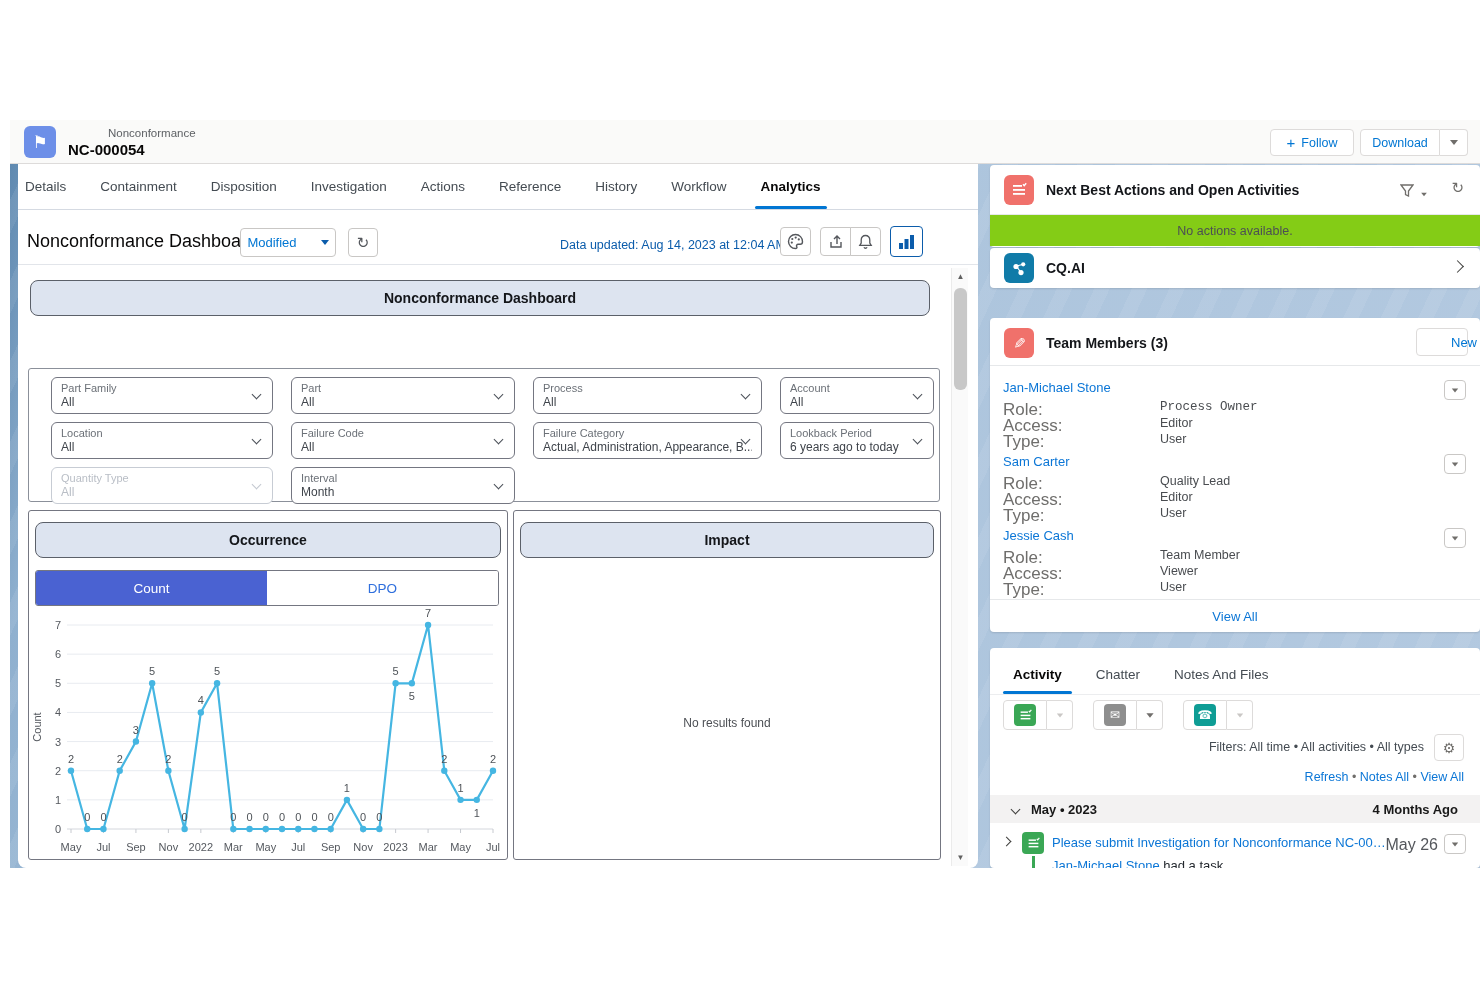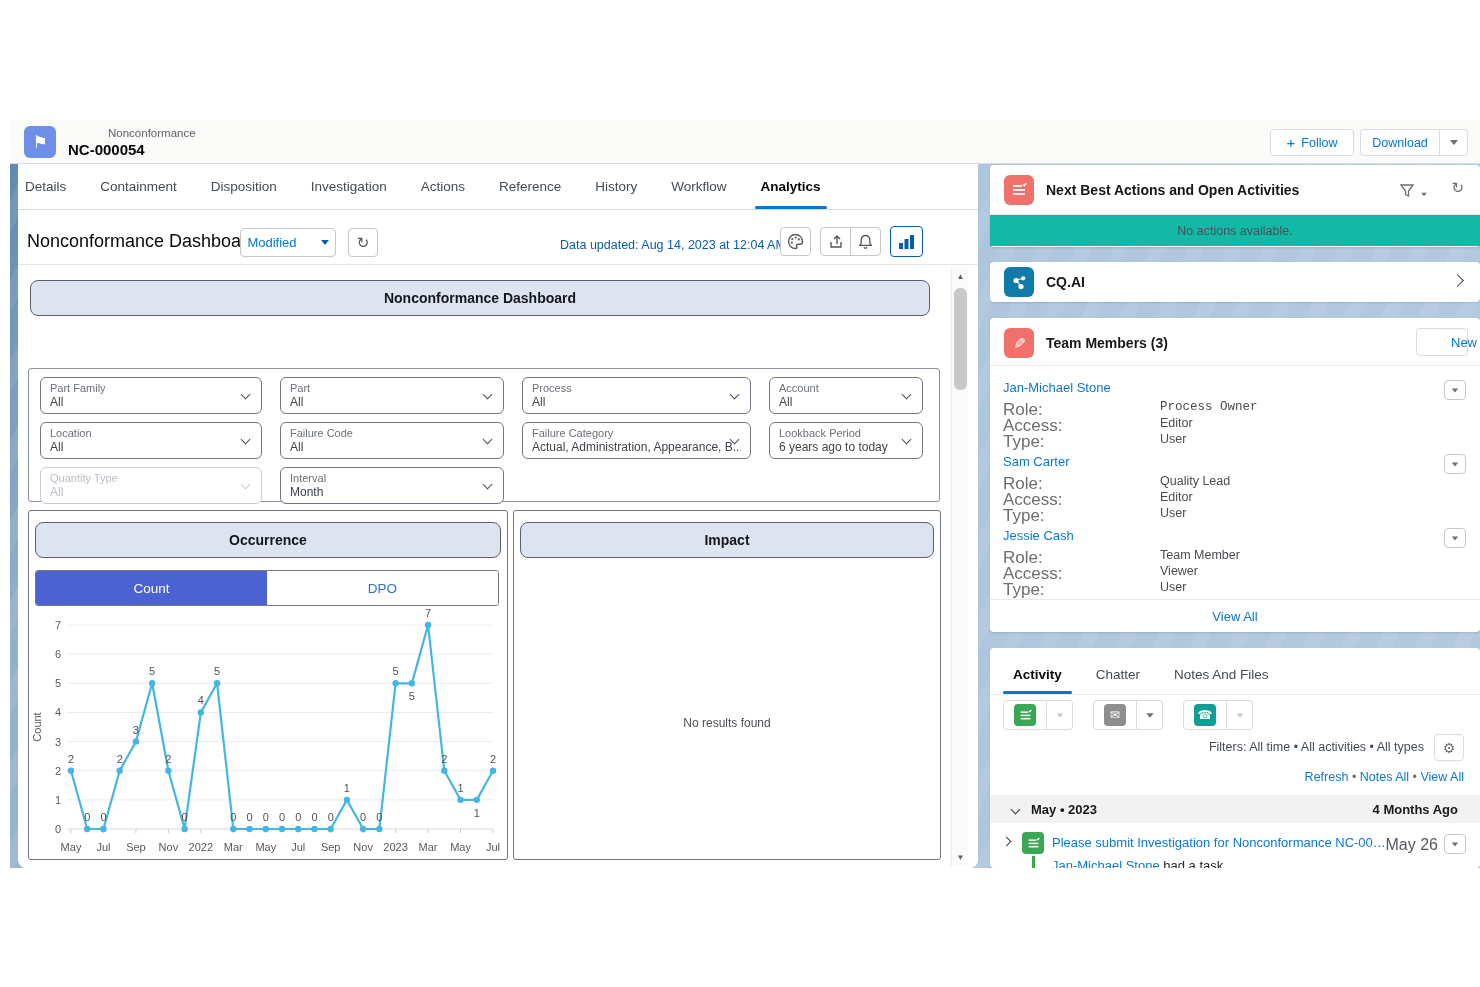--- a/index.html
+++ b/index.html
@@ -20,21 +20,21 @@
   .tabbar { position:absolute; left:0; top:0; width:100%; height:46px; border-bottom:1px solid #d5dae2; display:flex; gap:34px; padding-left:7px; align-items:center; }
   .tab { font-size:13.5px; color:#444b52; cursor:pointer; position:relative; height:100%; display:flex; align-items:center; }
   .tab.active { font-weight:bold; color:#080707; }
   .tab.active::after { content:""; position:absolute; left:-6px; right:-6px; bottom:0; height:3px; background:#0176d3; border-radius:2px; }
   .dash-title { position:absolute; left:9px; top:67px; font-size:18px; color:#080707; }
   .tb-btn { position:absolute; background:#fff; border:1px solid #c9c7c5; border-radius:4px; display:flex; align-items:center; justify-content:center; cursor:pointer; }
   .blue-note { position:absolute; left:542px; top:74px; font-size:12.5px; color:#0b5cab; }
   .divider-line { position:absolute; left:0; top:100px; width:100%; height:1px; background:#e2e5ea; }
   
   .banner { position:absolute; background:#dde4f0; border:1.5px solid #5b6069; border-radius:8px; display:flex; align-items:center; justify-content:center; font-weight:bold; font-size:14px; color:#14161a; }
-  .filters-box { position:absolute; left:10px; top:204px; width:912px; height:134px; border:1px solid #8b909a; border-radius:3px; padding:8px 11px; display:grid; grid-template-columns:222px 224px 229px 154px; grid-column-gap:18px; grid-row-gap:8px; }
+  .filters-box { position:absolute; left:10px; top:204px; width:912px; height:134px; border:1px solid #8b909a; border-radius:3px; padding:8px 22px; display:grid; grid-template-columns:222px 224px 229px 154px; grid-column-gap:18px; grid-row-gap:8px; }
   .fbox { border:1px solid #747681; border-radius:6px; padding:3px 9px; position:relative; cursor:pointer; background:#fff; }
   .fbox .flabel { font-size:11px; color:#6b7077; line-height:14px; }
   .fbox .fvalue { font-size:12px; color:#3f444b; line-height:15px; white-space:nowrap; overflow:hidden; }
   .fbox.disabled { border-color:#c7ccd4; }
   .fbox.disabled .flabel, .fbox.disabled .fvalue { color:#b9bec6; }
   .chev { display:inline-block; width:7px; height:7px; border-right:1.6px solid #4a4f57; border-bottom:1.6px solid #4a4f57; transform:rotate(45deg); }
   .fbox .chev { position:absolute; right:12px; top:13px; }
   .fbox.disabled .chev { border-color:#c3c8d0; }
   .panel { position:absolute; border:1px solid #747681; border-radius:3px; background:#fff; }
   .toggle { position:absolute; left:6px; top:59px; width:464px; height:36px; border:1px solid #747681; border-radius:3px; display:flex; overflow:hidden; }
@@ -47,21 +47,21 @@
   
   .sbar { position:absolute; left:933px; top:104px; width:17px; height:598px; background:#fafafa; border-left:1px solid #ebebeb; }
   .sbar .arrow { position:absolute; left:0; width:17px; height:17px; color:#606060; font-size:8px; display:flex; align-items:center; justify-content:center; cursor:pointer; }
   .sbar .thumb { position:absolute; left:2px; width:13px; border-radius:6px; background:#c8c8c8; cursor:pointer; }
   
   .card { position:absolute; left:980px; width:490px; background:#fff; border-radius:4px; box-shadow:0 1px 2px rgba(0,0,0,.12); }
   .card-head { position:relative; height:50px; border-bottom:1px solid #e6e8ea; }
   .icon-sq { position:absolute; left:14px; top:10px; width:30px; height:30px; border-radius:6px; display:flex; align-items:center; justify-content:center; color:#fff; }
   .card-title { position:absolute; left:56px; top:17px; font-size:14px; font-weight:bold; color:#14161a; }
   .link { color:#0b76d6; cursor:pointer; }
-  .gray-row { height:31px; background:#14b8a6; display:flex; align-items:center; justify-content:center; font-size:12.5px; color:#4c4f54; }
+  .gray-row { height:31px; background:#84cc16; display:flex; align-items:center; justify-content:center; font-size:12.5px; color:#4c4f54; }
   .mini-dd { position:absolute; right:14px; width:22px; height:20px; border:1px solid #c9c7c5; border-radius:4px; background:#fff; display:flex; align-items:center; justify-content:center; cursor:pointer; }
   .caret { display:inline-block; width:0; height:0; border-left:4px solid transparent; border-right:4px solid transparent; border-top:5px solid #706e6b; }
   .member { position:relative; height:74px; }
   .mname { position:absolute; left:13px; top:2px; font-size:13px; }
   .mrow-l { position:absolute; left:13px; font-size:17px; color:#6f6e6c; }
   .mrow-v { position:absolute; left:170px; font-size:12.5px; color:#494c50; }
   .act-tabs { position:absolute; left:0; top:6px; width:100%; height:41px; display:flex; gap:34px; padding-left:23px; align-items:center; border-bottom:1px solid #ecedef; }
   .act-tab { font-size:13.5px; color:#444b52; cursor:pointer; position:relative; height:100%; display:flex; align-items:center; }
   .act-tab.active { font-weight:bold; color:#080707; }
   .act-tab.active::after { content:""; position:absolute; left:-10px; right:-10px; bottom:0; height:3px; background:#0176d3; border-radius:2px; }
@@ -345,21 +345,21 @@
         <svg width="14" height="13" viewBox="0 0 14 13">
           <path d="M1 1 h12 L8.5 7 v5 l-3 -1.5 V7 Z" fill="none" stroke="#706e6b" stroke-width="1.3"></path>
         </svg>
         <span class="caret" style="transform:scale(.7); margin-left:2px;"></span>
       </div>
       <div style="position:absolute; right:16px; top:14px; color:#706e6b; font-size:15px; cursor:pointer;">↻</div>
     </div>
     <div class="gray-row">No actions available.</div>
   </div>
 
-  <div class="card" style="top:142px; height:40px;">
+  <div class="card" style="top:128px; height:40px;">
     <div class="icon-sq" style="top:5px; background:#107ba8;">
       <svg width="17" height="17" viewBox="0 0 17 17">
         <line x1="5.5" y1="6" x2="11.5" y2="4.5" stroke="#fff" stroke-width="1.2"></line>
         <line x1="6" y1="7" x2="9.5" y2="12" stroke="#fff" stroke-width="1.2"></line>
         <circle cx="5" cy="6.5" r="2.6" fill="#fff"></circle>
           <circle cx="12.2" cy="4.3" r="2.1" fill="#fff"></circle>
           <circle cx="10" cy="12.6" r="2.6" fill="#fff"></circle>
       </svg>
     </div>
     <div class="card-title" style="top:12px;">CQ.AI</div>

